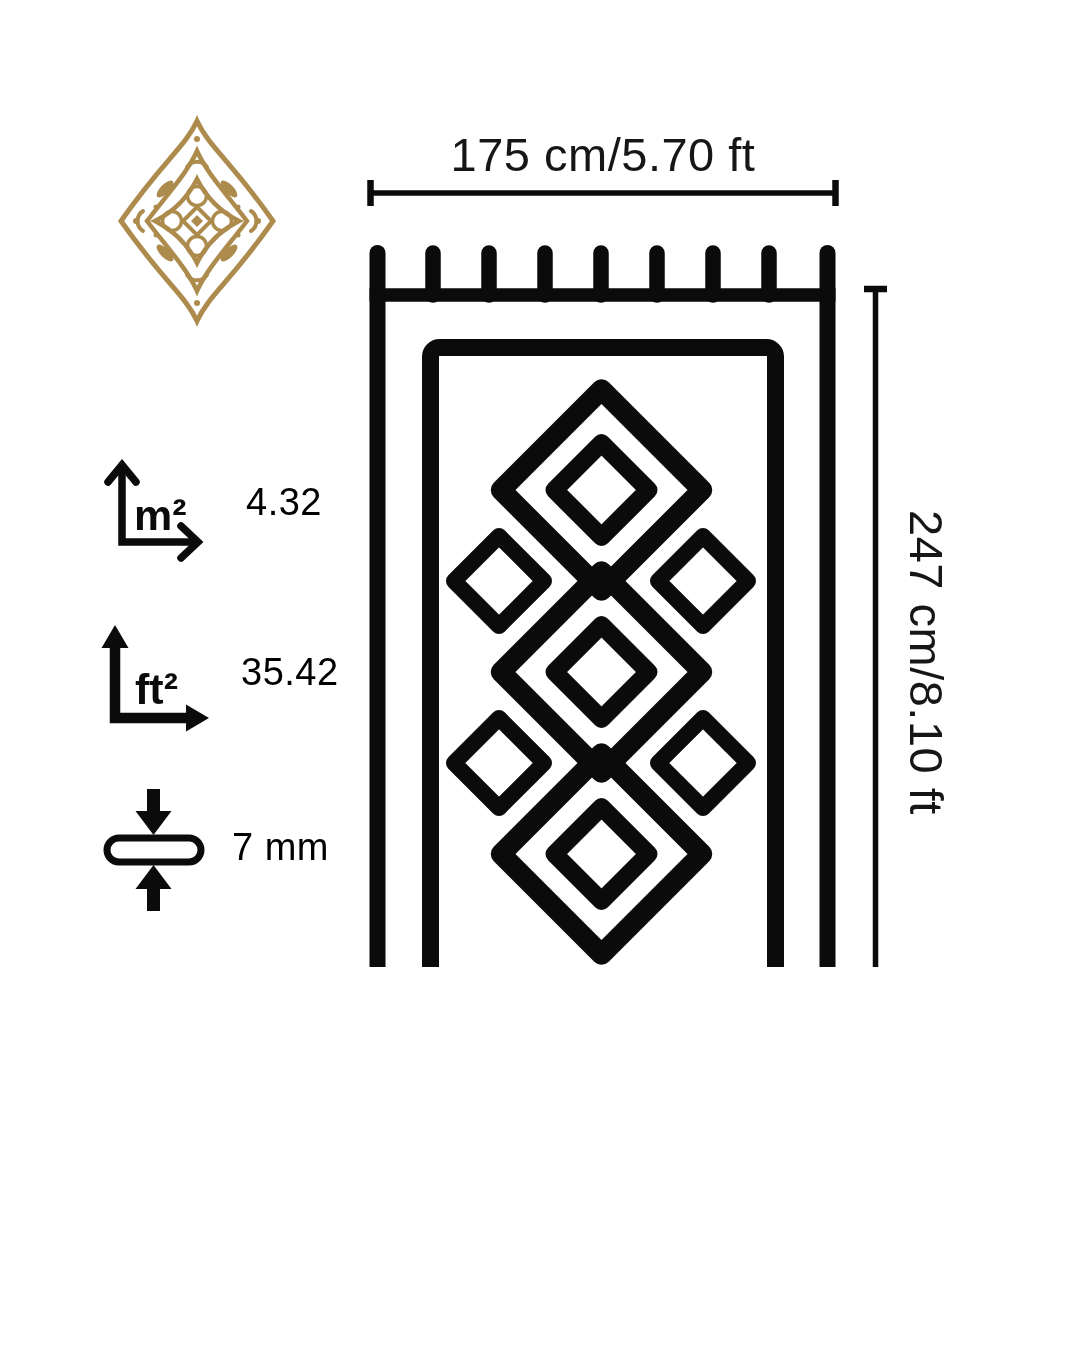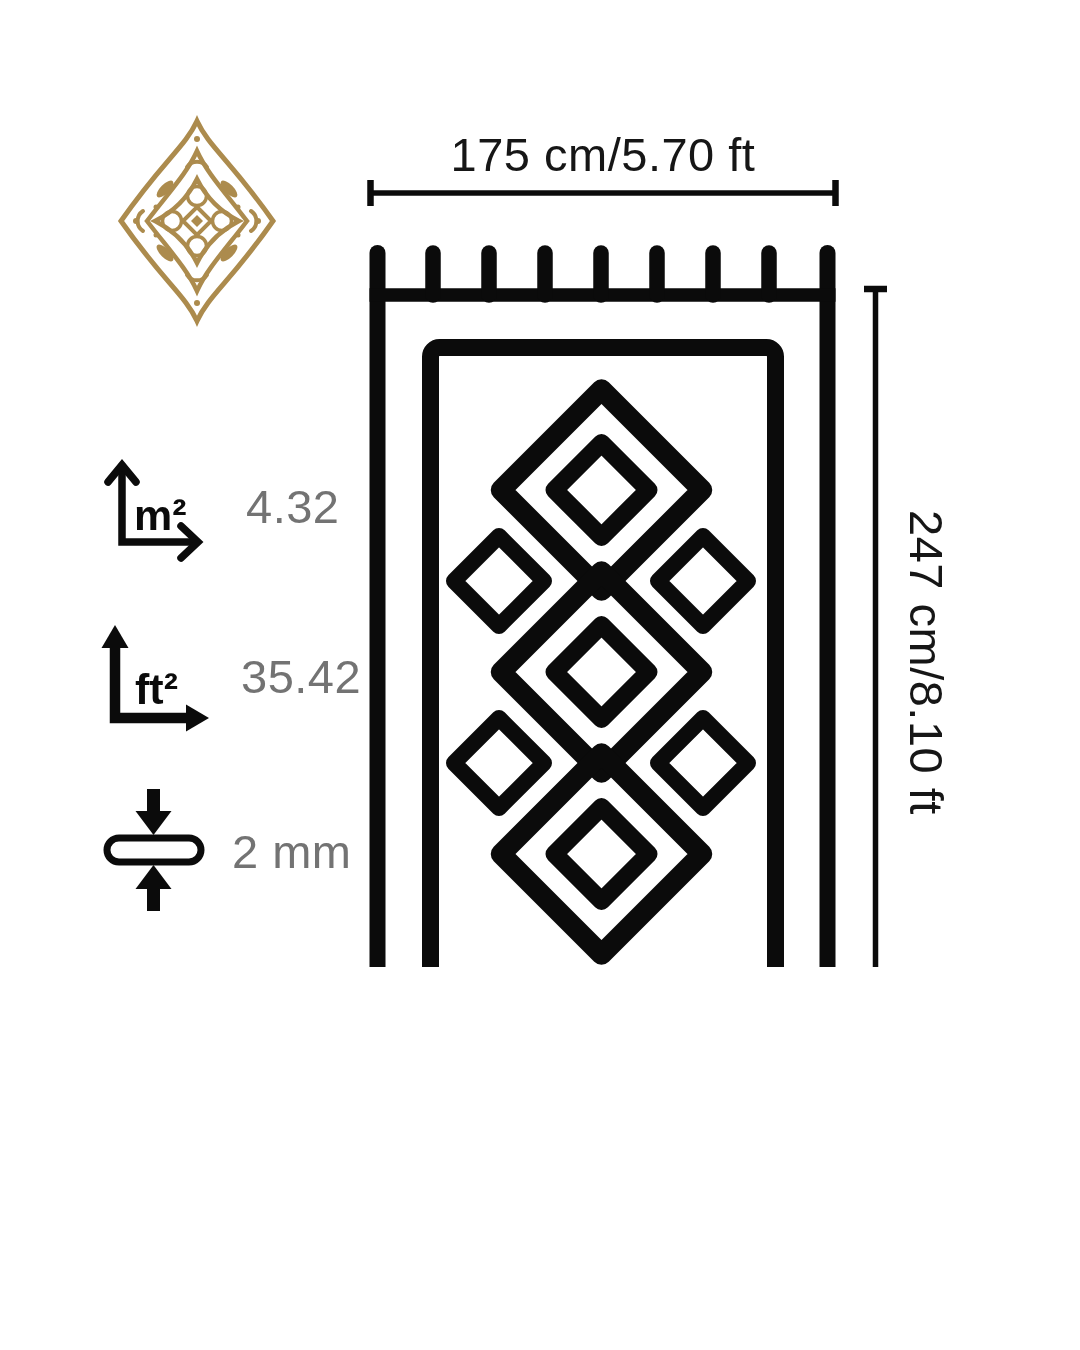--- a/index.html
+++ b/index.html
@@ -23,23 +23,23 @@
   .dim-label-w{
     left:360px;top:127px;width:486px;
     text-align:center;
   }
   .dim-label-h{
     left:954px;top:510px;
     transform:rotate(90deg);
     transform-origin:0 0;
   }
   .spec-value{
-    font-size:47px;
+    font-size:38px;
     font-weight:400;
-    color:#737373;
+    color:#000000;
     letter-spacing:0.5px;
     white-space:nowrap;
     line-height:1;
   }
   svg{display:block;}
   .unit-text{
     font-family:"Liberation Sans","DejaVu Sans",sans-serif;
     font-weight:bold;
   }
 </style>
@@ -180,16 +180,16 @@
   </div>
 
   <div class="abs" style="left:0;top:0;">
     <svg class="abs" style="left:85px;top:786px;" width="140" height="132" viewBox="0 0 140 132">
       <rect x="22" y="52" width="94" height="24" rx="12" fill="none" stroke="#0b0b0b" stroke-width="7"></rect>
       <rect x="62" y="3" width="13" height="24" fill="#0b0b0b"></rect>
       <polygon points="68.5,49 50.5,25 86.5,25" fill="#0b0b0b"></polygon>
       <polygon points="68.5,79 50.5,103 86.5,103" fill="#0b0b0b"></polygon>
       <rect x="62" y="101" width="13" height="24" fill="#0b0b0b"></rect>
     </svg>
-    <span class="abs spec-value" style="left:232px;top:828px;">2 mm</span>
+    <span class="abs spec-value" style="left:232px;top:828px;">7 mm</span>
   </div>
 
 </div>
 
 </body></html>

